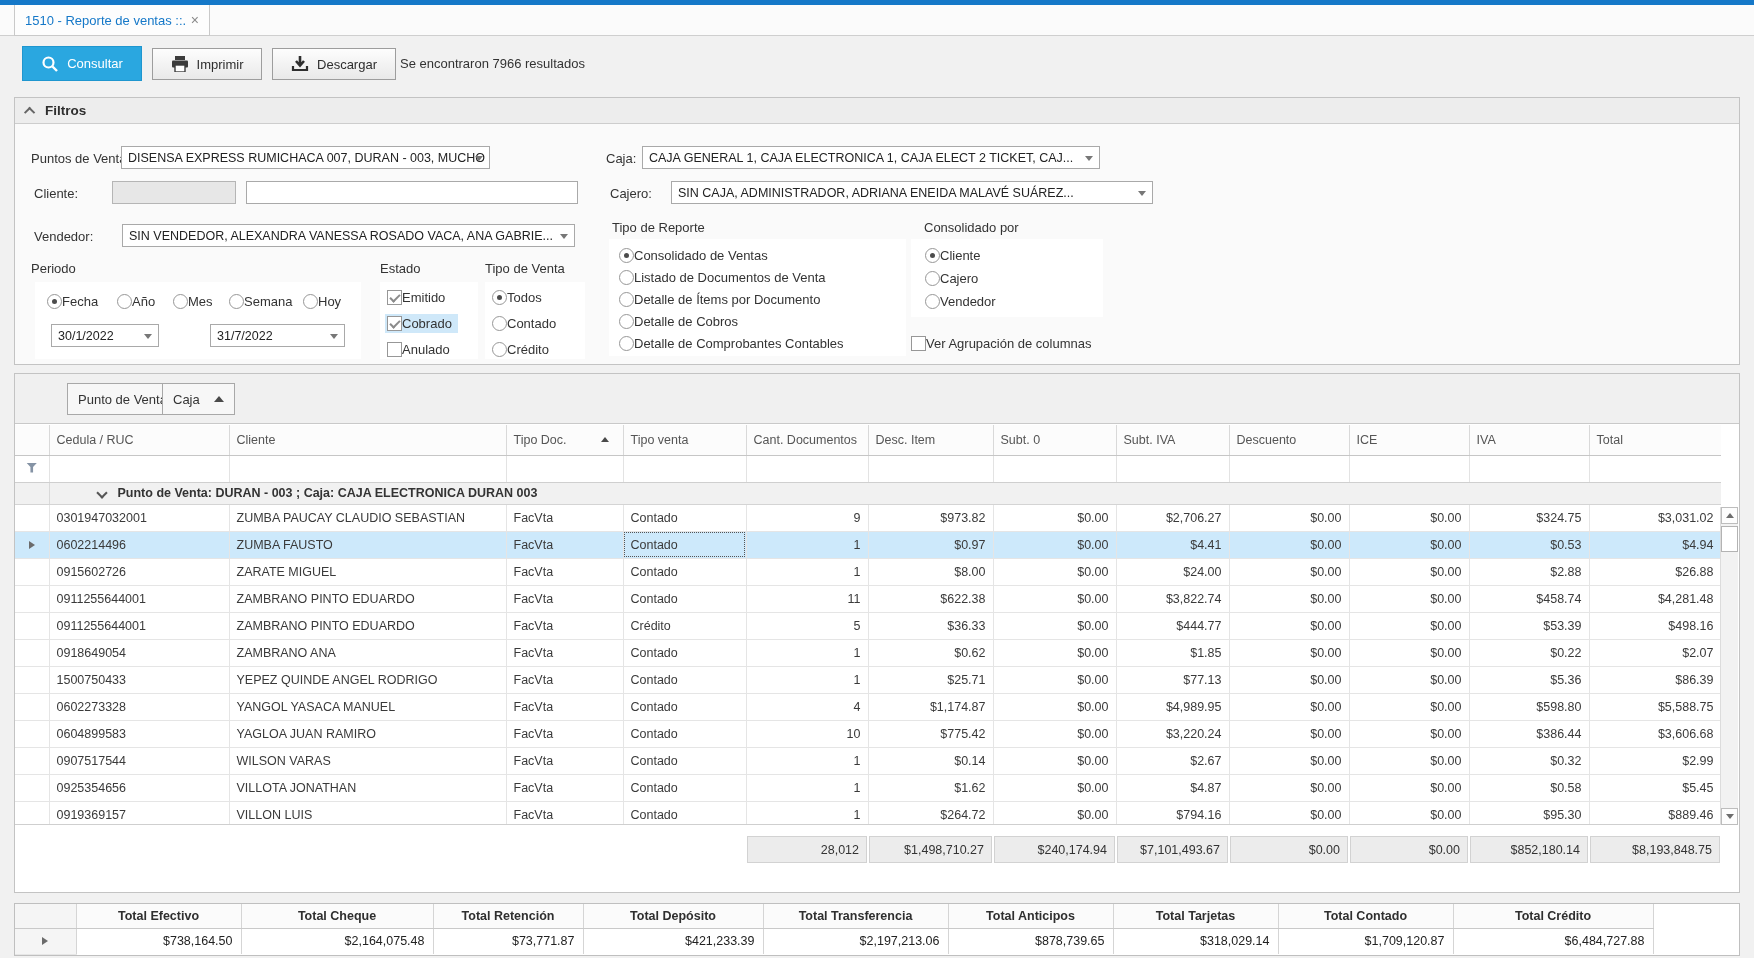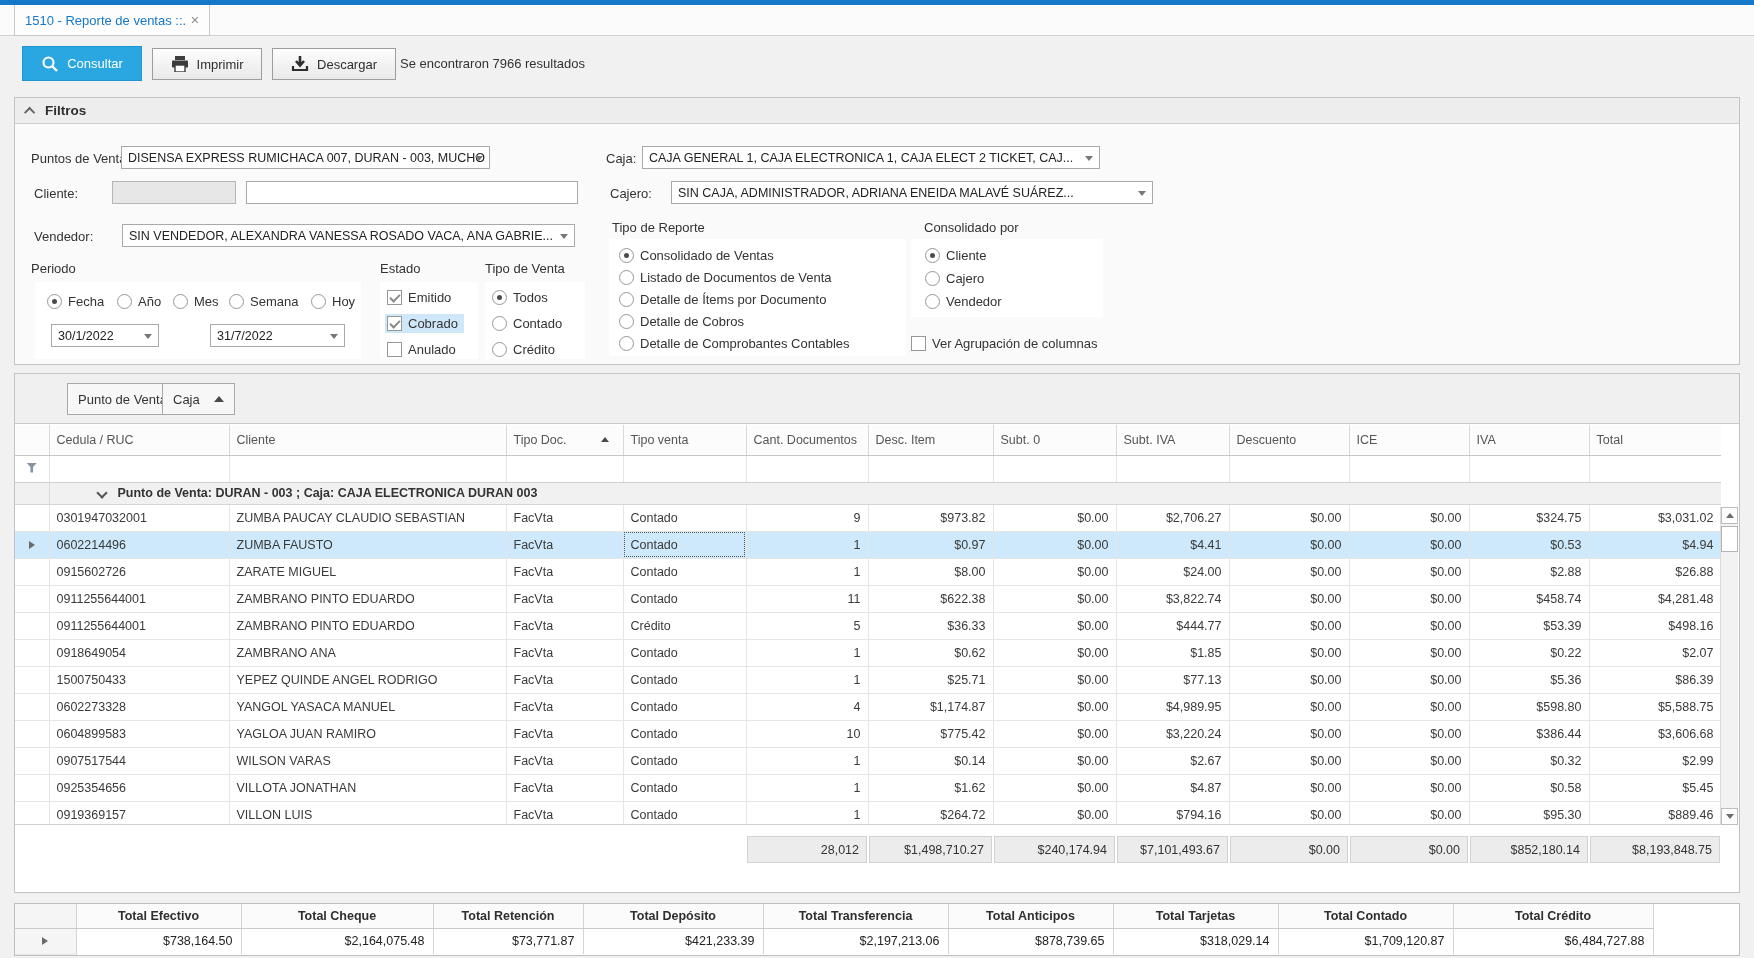--- a/index.html
+++ b/index.html
@@ -33,21 +33,21 @@
   .chev-down { width:8px; height:8px; border-left:2px solid #555; border-bottom:2px solid #555; transform:rotate(-45deg); }
 
   .flabel { position:absolute; font-size:13px; color:#333; white-space:nowrap; }
   .combo { position:absolute; height:23px; background:#fff; border:1px solid #a9a9a9; display:flex; align-items:center;
            font-size:12.5px; color:#222; padding:0 20px 0 6px; white-space:nowrap; overflow:hidden; }
   .combo .arr { position:absolute; right:6px; top:9px; width:0; height:0; border-left:4px solid transparent; border-right:4px solid transparent; border-top:5px solid #777; }
   .inputbox { position:absolute; height:23px; background:#fff; border:1px solid #a9a9a9; }
   .inputbox.disabled { background:#e7e7e7; border-color:#b5b5b5; }
   .groupbox { position:absolute; background:#ffffff; }
 
-  .opt { position:absolute; display:flex; align-items:center; gap:6px; font-size:13px; color:#333; white-space:nowrap; }
+  .opt { position:absolute; display:flex; align-items:center; font-size:13px; color:#333; white-space:nowrap; }
   .radio { width:15px; height:15px; border-radius:50%; border:1px solid #979797; background:#fff; position:relative; flex:none; }
   .radio.sel::after { content:""; position:absolute; left:4px; top:4px; width:5px; height:5px; border-radius:50%; background:#4c4c4c; }
   .cb { width:15px; height:15px; border:1px solid #979797; background:#fff; position:relative; flex:none; }
   .cb.checked::after { content:""; position:absolute; left:2px; top:3px; width:8px; height:4px;
                        border-left:2px solid #8b8b8b; border-bottom:2px solid #8b8b8b; transform:rotate(-45deg); }
   .opt.highlight { background:#cfe8f9; padding:2px 6px 2px 2px; margin:-2px 0 0 -2px; }
 
   
   .grid-panel { left:14px; top:373px; width:1726px; height:520px; background:#fff; }
   .groupbar { position:absolute; left:0; top:0; width:100%; height:50px; background:#f0f0f0; border-bottom:1px solid #c9c9c9; }
@@ -182,21 +182,21 @@
     <span>Año</span>
         </div>
         <div class="opt" style="left:158px; top:196px;">
     <span class="radio "></span>
     <span>Mes</span>
         </div>
         <div class="opt" style="left:214px; top:196px;">
     <span class="radio "></span>
     <span>Semana</span>
         </div>
-        <div class="opt" style="left:296px; top:196px;text-align:right;">
+        <div class="opt" style="left:288px; top:196px;text-align:right;">
     <span class="radio "></span>
     <span>Hoy</span>
         </div>
       </div>
     <div class="combo" style="left:36px; top:226px; width:108px;">
       <span>30/1/2022</span>
       <span class="arr"></span>
     </div>
     <div class="combo" style="left:195px; top:226px; width:135px;">
       <span>31/7/2022</span>

